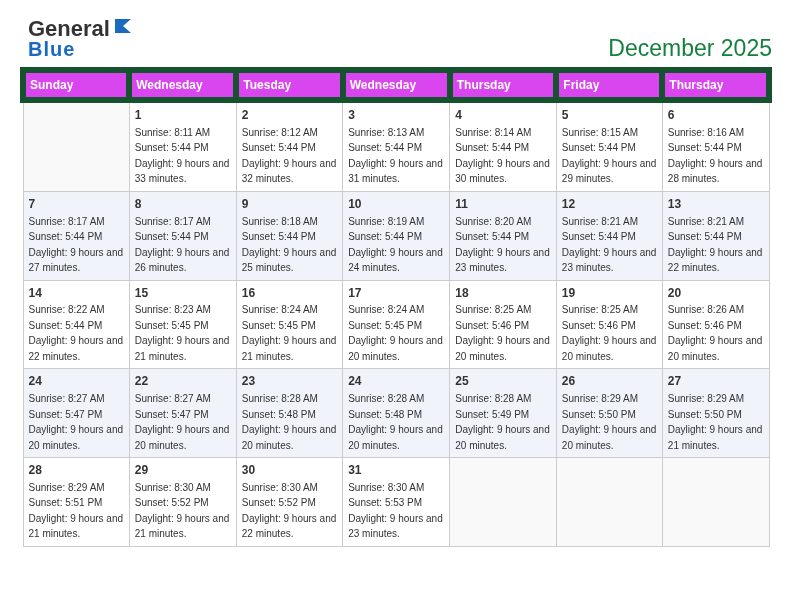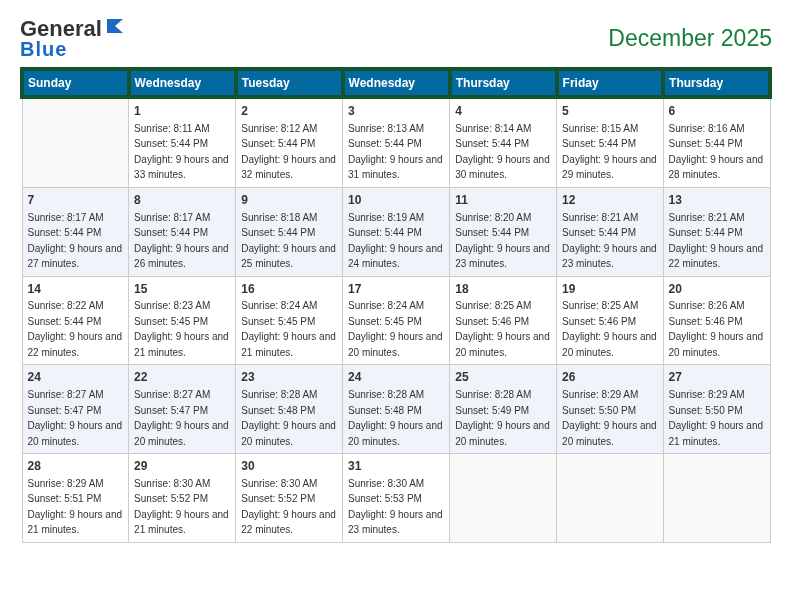--- a/index.html
+++ b/index.html
@@ -11,23 +11,24 @@
       overflow: hidden;
     }
     .page {
       width: 792px;
       height: 612px;
       padding: 16px 20px 10px 20px;
       background: #fff;
     }
     .header {
       display: flex;
-      align-items: center;
+      align-items: flex-end;
       justify-content: space-between;
       margin-bottom: 4px;
+      margin-left: 8px;
     }
     .title-section {
       text-align: right;
     }
     .month-title {
       font-size: 23px;
       font-weight: normal;
       color: #15803d;
       line-height: 1.1;
     }
@@ -36,27 +37,27 @@
       color: #555;
       margin-top: 2px;
     }
     .calendar {
       width: 100%;
       border-collapse: collapse;
       margin-top: 6px;
       font-size: 10.5px;
     }
     .calendar thead tr th {
-      background-color: #0369a1;
+      background-color: #d946ef;
       color: #fff;
       padding: 5px 4px;
       text-align: left;
       font-size: 12px;
       font-weight: bold;
-      border: 4px solid #14532d;
+      border: 6px solid #14532d;
     }
     .calendar tbody tr td {
       border: 1px solid #ccc;
       vertical-align: top;
       padding: 4px 5px;
       width: 108px;
       min-height: 72px;
       color: #333;
       line-height: 1.4;
     }

